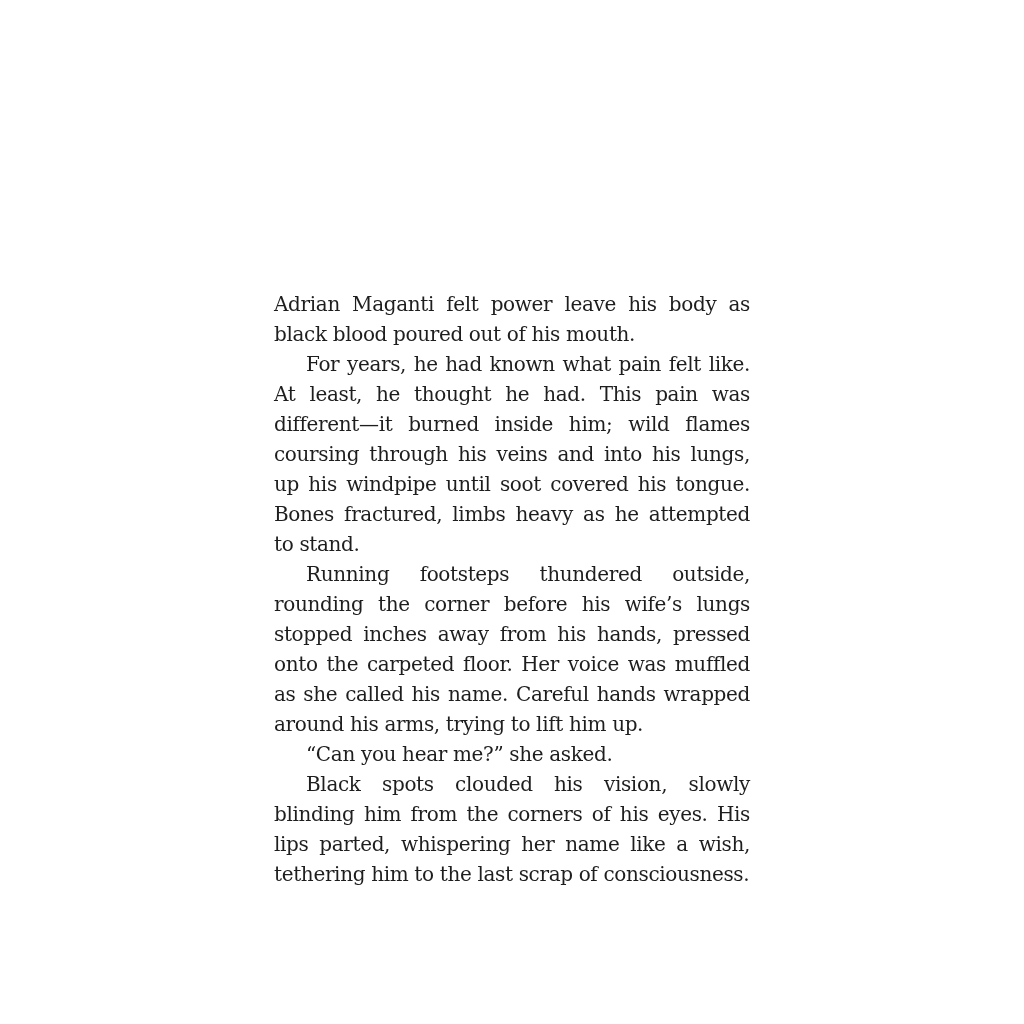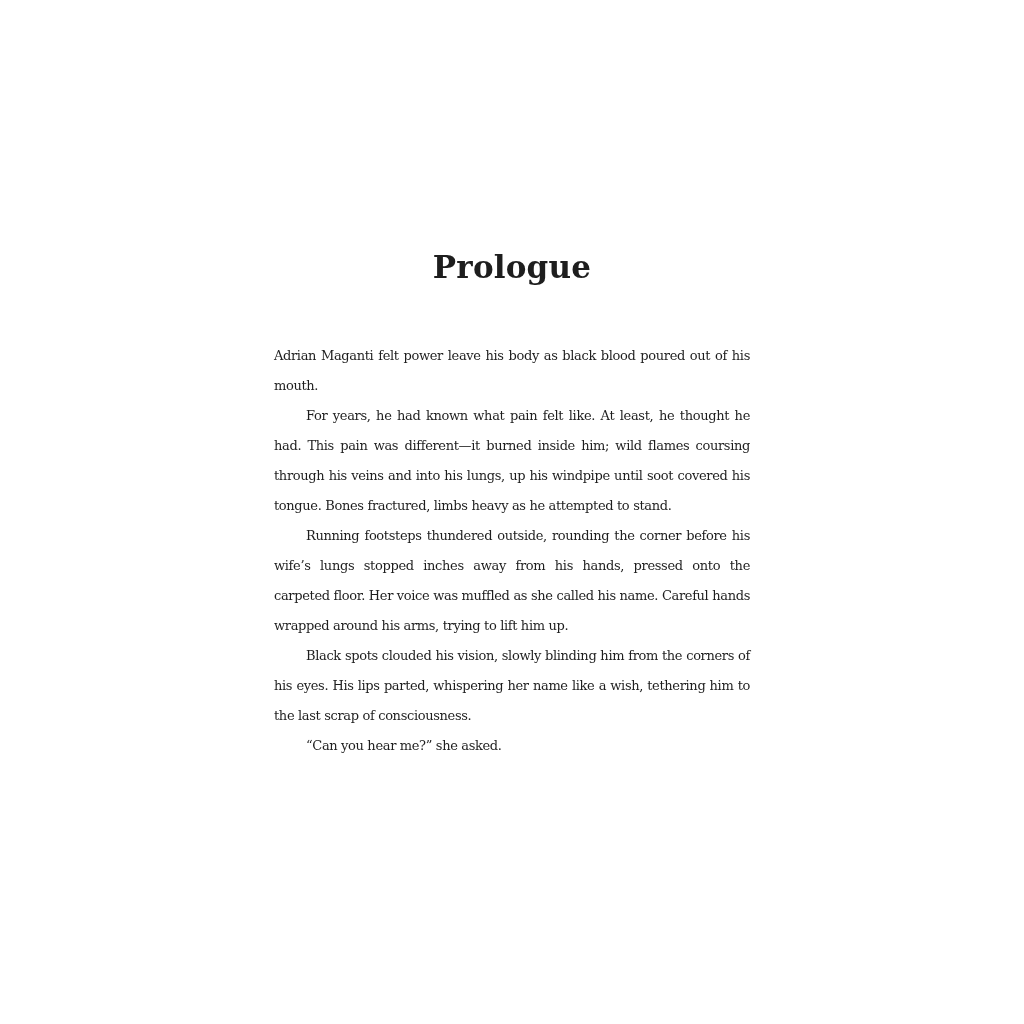--- a/index.html
+++ b/index.html
@@ -25,41 +25,40 @@
       text-align: center;
       font-weight: bold;
       font-size: 31px;
       line-height: 50px;
       margin: 0;
       padding-top: 2px;
       letter-spacing: 0.2px;
     }
     .body-text {
       margin-top: 49px;
-      font-size: 13px;
+      font-size: 20px;
       line-height: 30px;
       text-align: justify;
       text-align-last: left;
       letter-spacing: -0.35px;
       word-spacing: 0px;
     }
     .body-text p {
       margin: 0;
       text-indent: 32px;
       hyphens: none;
     }
     .body-text p.first {
       text-indent: 0;
     }
   </style>
 </head>
 <body>
 
 <div class="page">
-  <h1 class="chapter-title">Prologue</h1>
   <div class="body-text">
     <p class="first">Adrian Maganti felt power leave his body as black blood poured out of his mouth.</p>
     <p>For years, he had known what pain felt like. At least, he thought he had. This pain was different—it burned inside him; wild flames coursing through his veins and into his lungs, up his windpipe until soot covered his tongue. Bones fractured, limbs heavy as he attempted to stand.</p>
     <p>Running footsteps thundered outside, rounding the corner before his wife’s lungs stopped inches away from his hands, pressed onto the carpeted floor. Her voice was muffled as she called his name. Careful hands wrapped around his arms, trying to lift him up.</p>
+    <p>“Can you hear me?” she asked.</p>
     <p>Black spots clouded his vision, slowly blinding him from the corners of his eyes. His lips parted, whispering her name like a wish, tethering him to the last scrap of consciousness.</p>
-    <p>“Can you hear me?” she asked.</p>
   </div>
 </div>
 
 </body></html>

